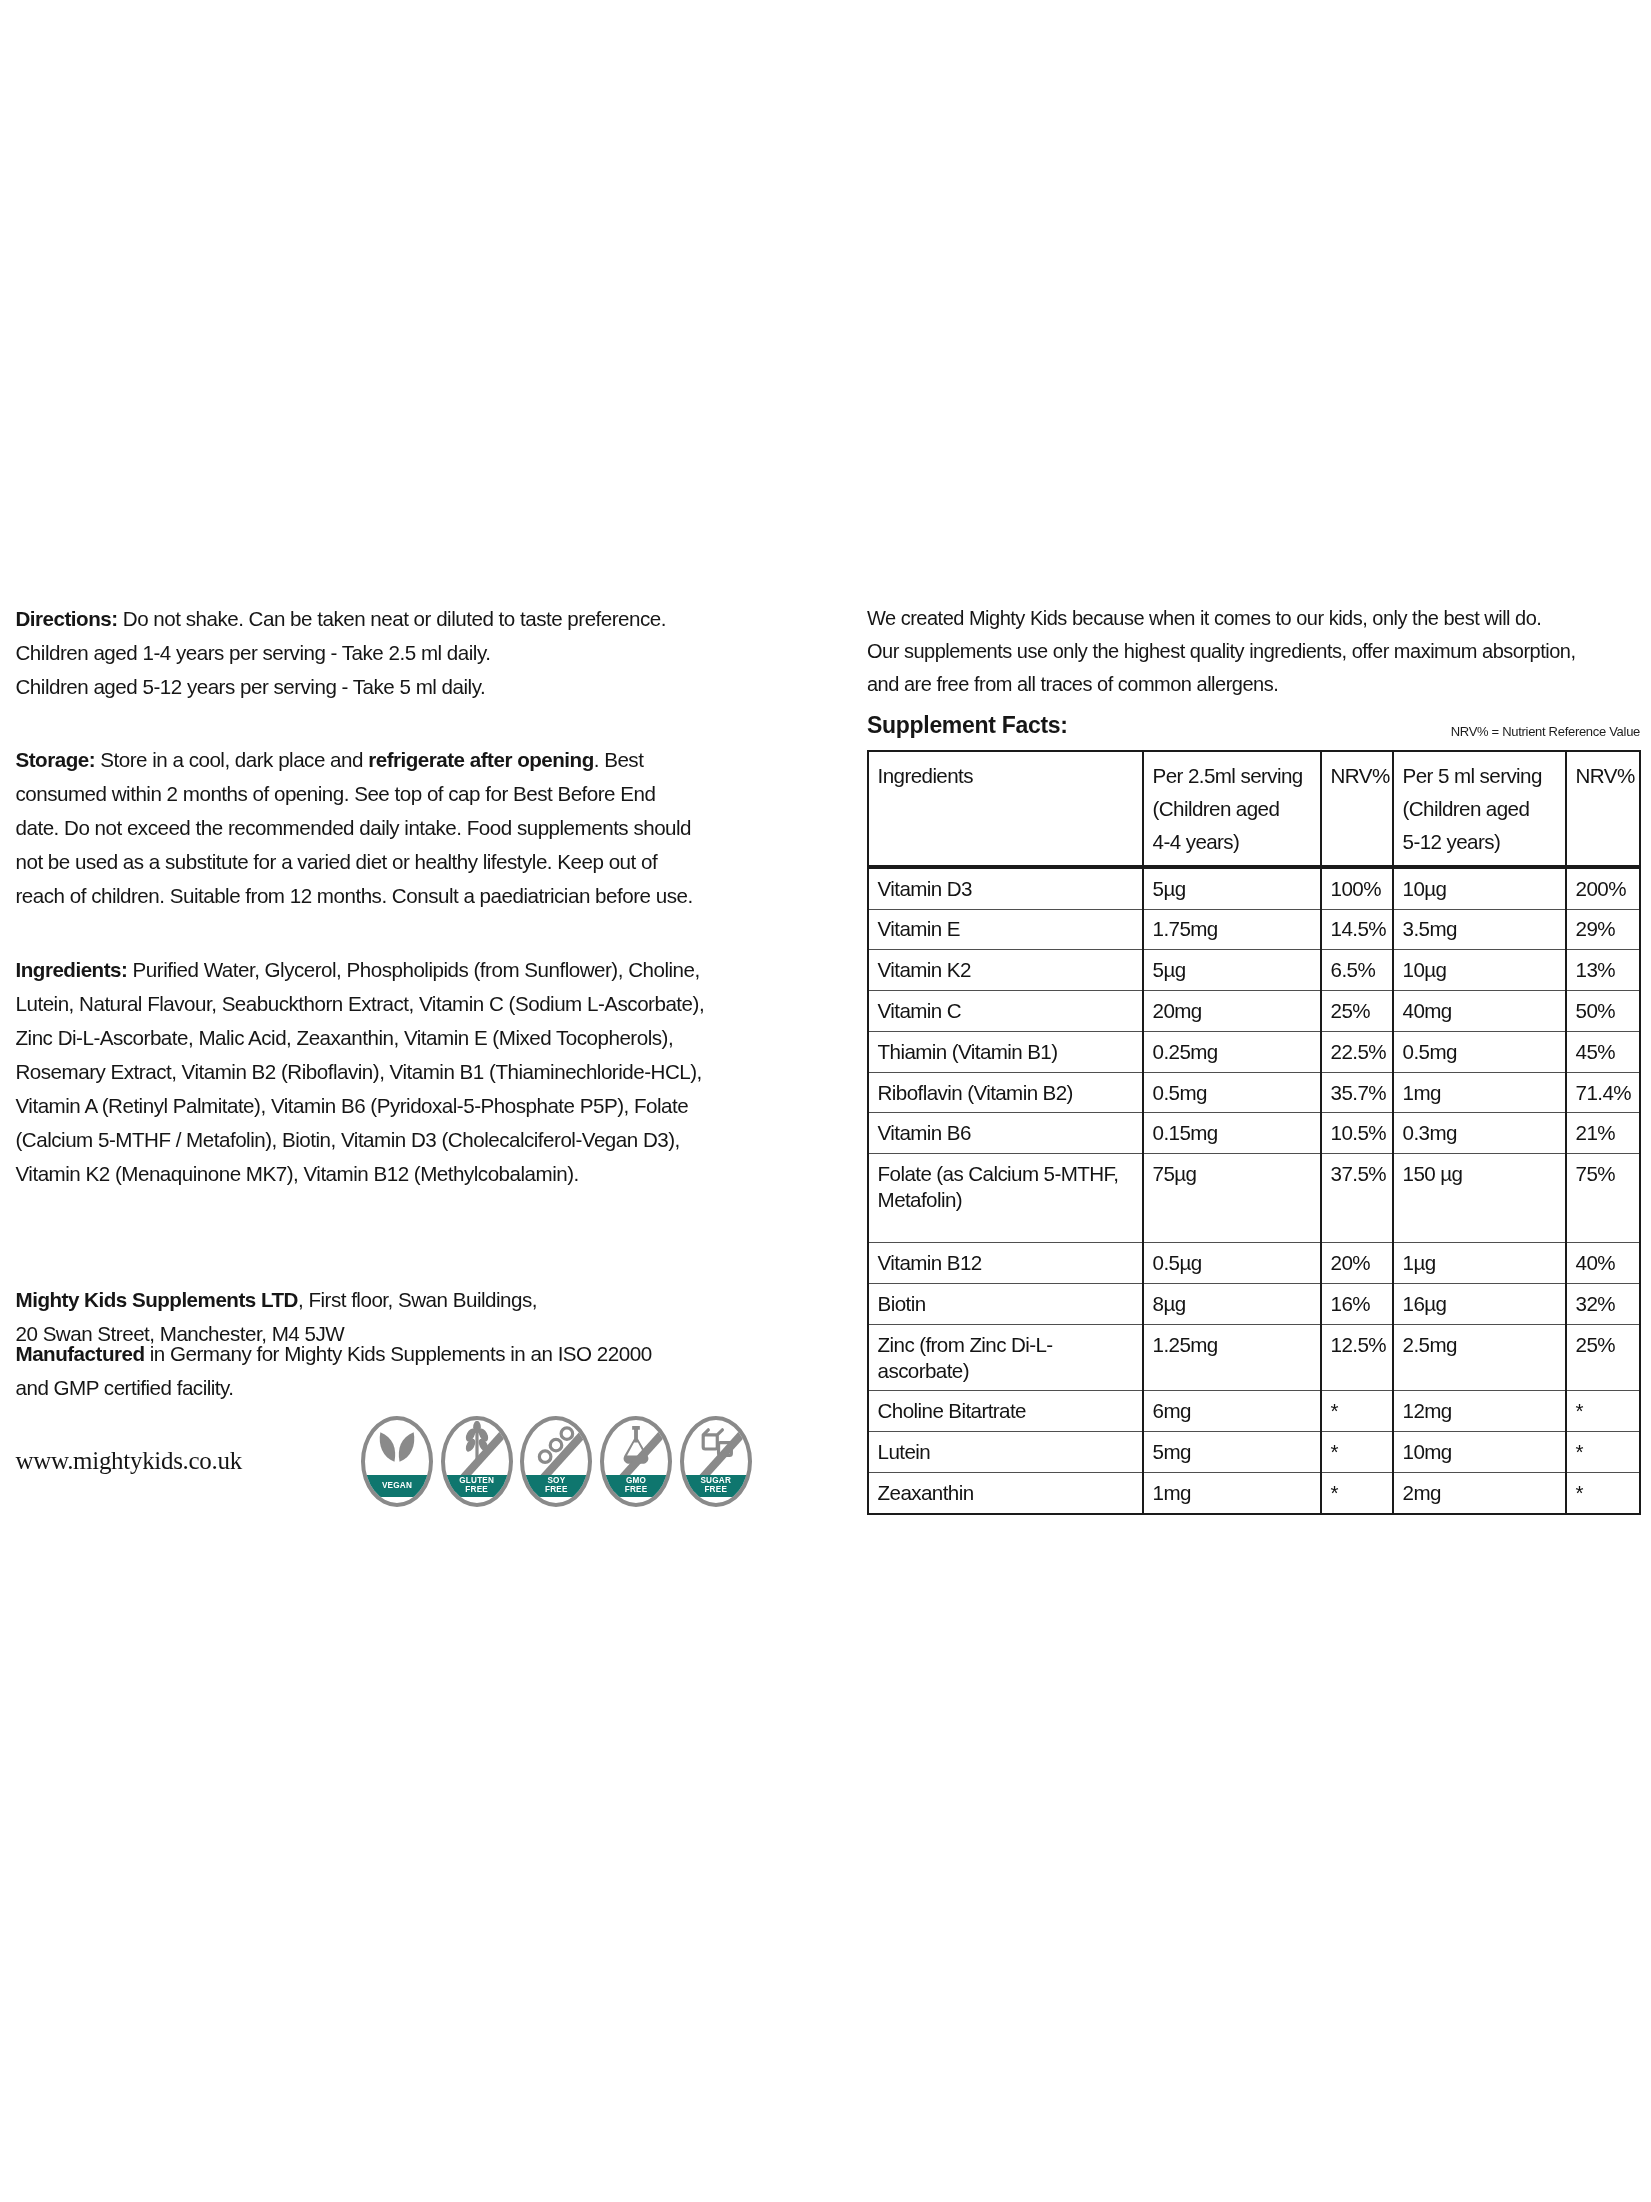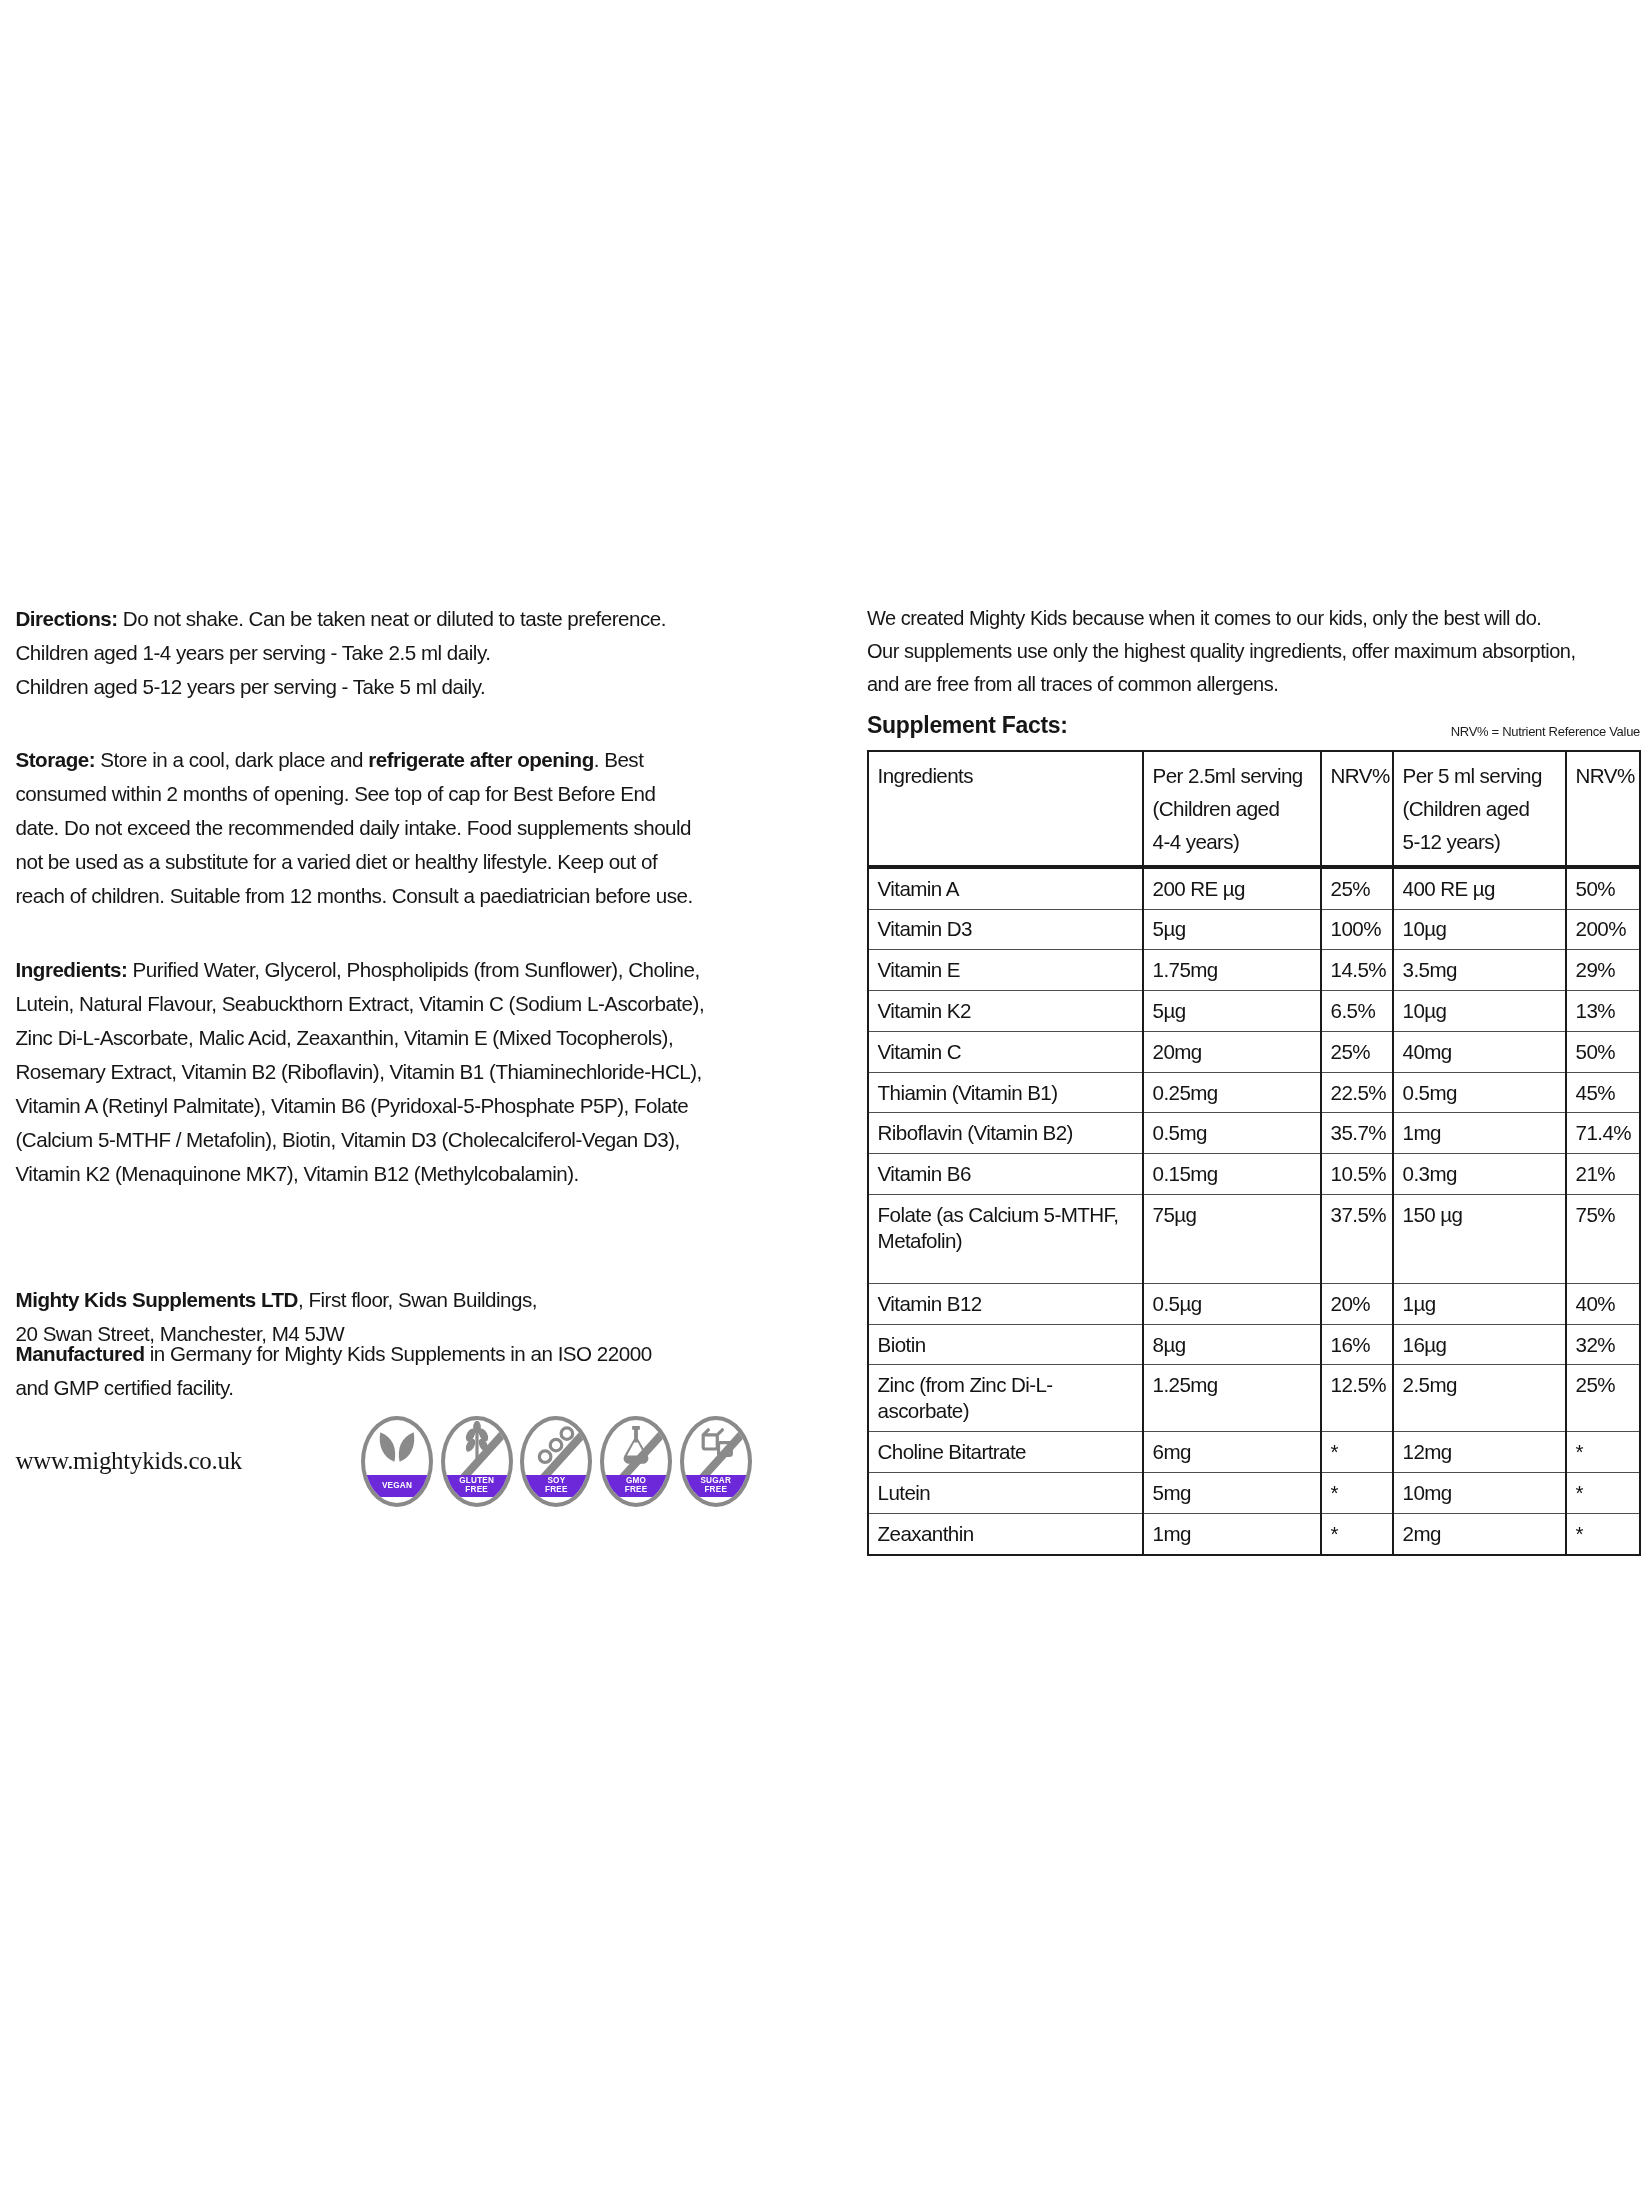--- a/index.html
+++ b/index.html
@@ -24,21 +24,21 @@
   .badge {
     position:relative; width:72px; height:91px; border-radius:50%;
     border:4.3px solid #8a8a8a; overflow:hidden; background:#fff; flex:0 0 auto;
   }
   .badge-slash {
     position:absolute; left:-12%; top:47%; width:124%; height:7.7px;
     background:#8a8a8a; transform:rotate(-48deg);
   }
   .badge-band {
     position:absolute; left:0; right:0; bottom:6px; height:22.4px;
-    background:#6d28d9; color:#ffffff; font-weight:700;
+    background:#0f766e; color:#ffffff; font-weight:700;
     font-size:8.2px; line-height:8.6px; text-align:center;
     white-space:pre-line; display:flex; align-items:center; justify-content:center;
     letter-spacing:0.2px;
   }
   .badge svg { position:absolute; left:0; top:-3.4px; width:64px; height:64px; }
   .g-fill { fill:#8a8a8a; stroke:none; }
   .g-line { fill:none; stroke:#8a8a8a; stroke-width:5; stroke-linecap:round; stroke-linejoin:round; }
 
   
   .intro { font-size:20px; line-height:33px; letter-spacing:-0.5px; white-space:pre-line; width:785px; }
@@ -173,27 +173,20 @@
 4-4 years)</th>
       <th>NRV%</th>
       <th>Per 5 ml serving
 (Children aged
 5-12 years)</th>
       <th>NRV%</th>
     </tr>
   </thead>
   <tbody>
       <tr>
-        <td>Vitamin A</td>
-        <td>200 RE µg</td>
-        <td>25%</td>
-        <td>400 RE µg</td>
-        <td>50%</td>
-      </tr>
-      <tr>
         <td>Vitamin D3</td>
         <td>5µg</td>
         <td>100%</td>
         <td>10µg</td>
         <td>200%</td>
       </tr>
       <tr>
         <td>Vitamin E</td>
         <td>1.75mg</td>
         <td>14.5%</td>

